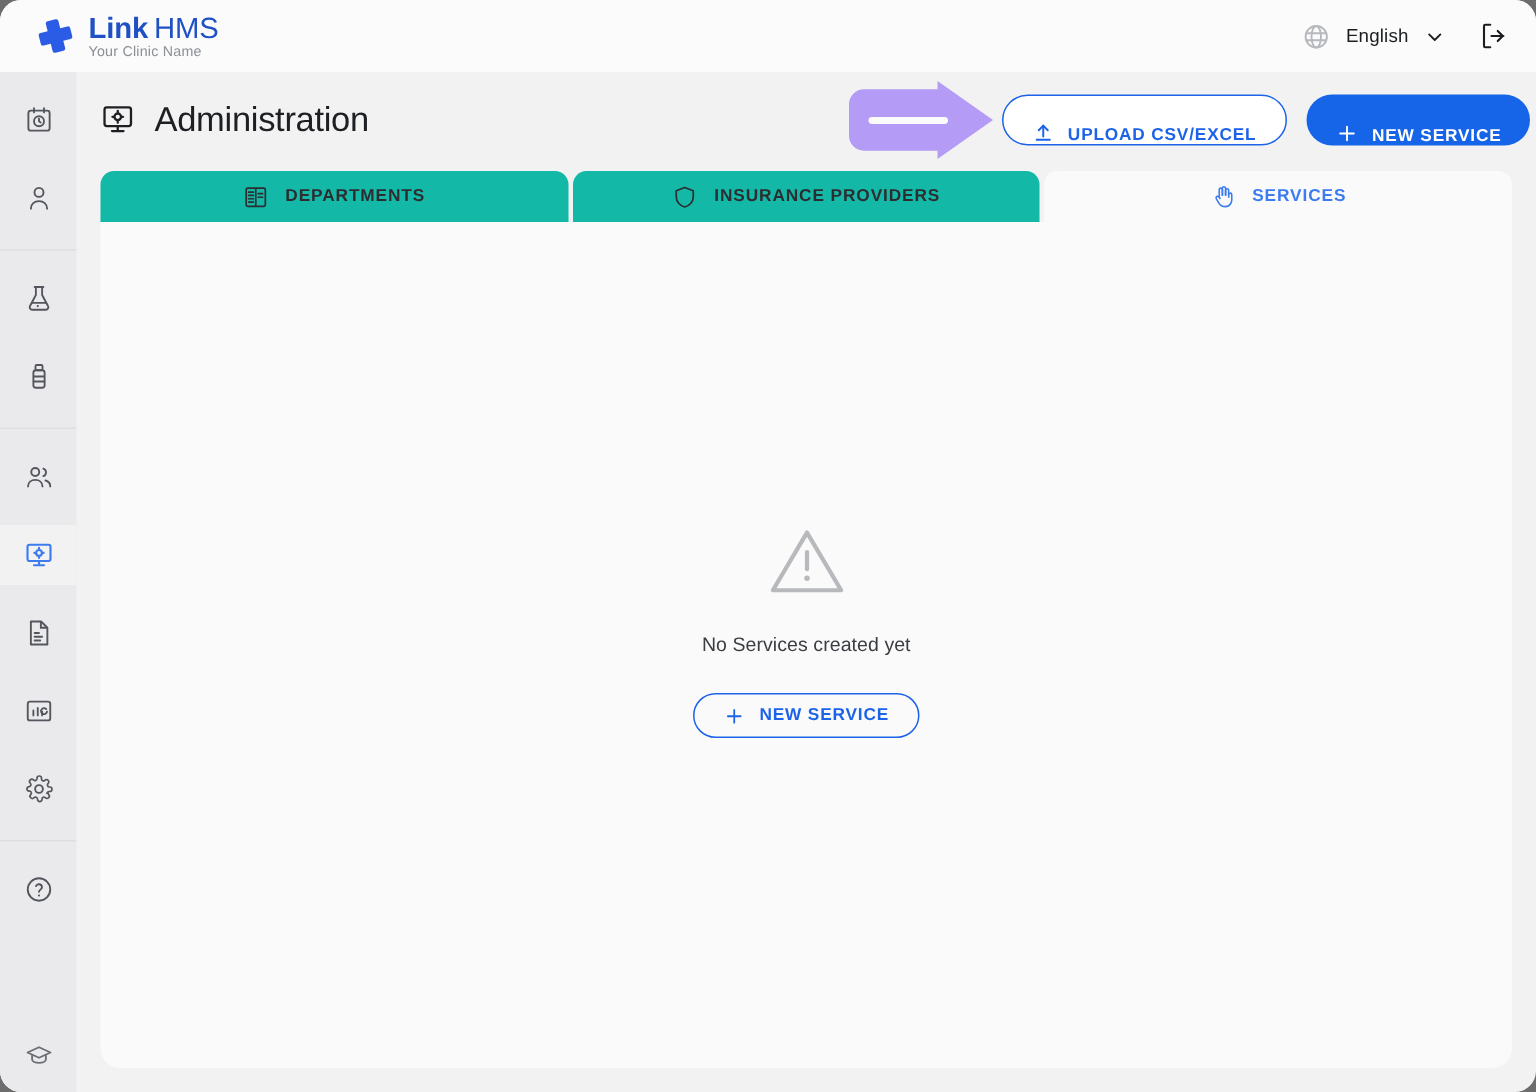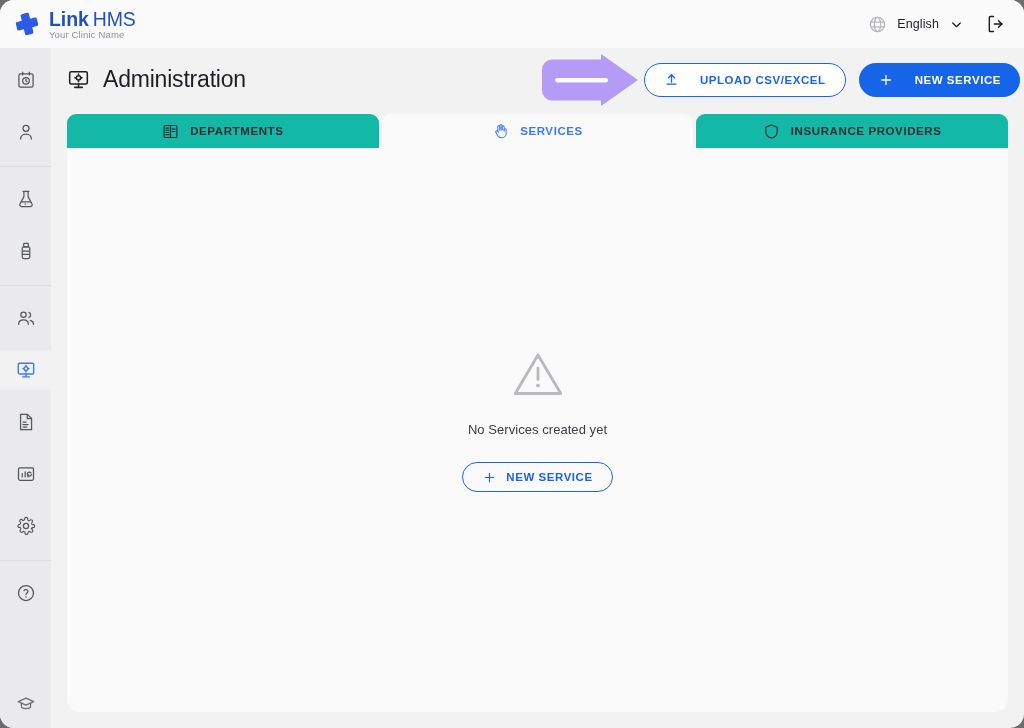--- a/index.html
+++ b/index.html
@@ -22,21 +22,21 @@
 
   
   #topbar {
     position: absolute;
     top: 0; left: 0; right: 0;
     height: 48px;
     background: #fbfbfb;
     display: flex;
     align-items: center;
     justify-content: space-between;
-    padding: 0 18px 0 14px;
+    padding: 0 18px 0 24px;
     z-index: 6;
   }
 
   .brand { display: flex; align-items: center; gap: 9px; }
 
   .brand-mark { width: 26px; height: 26px; flex: none; }
 
   .brand-text { line-height: 1; padding-top: 1px; }
 
   .brand-title {
@@ -123,22 +123,22 @@
     color: #1d1f23;
     letter-spacing: -.2px;
   }
 
   .head-actions { display: flex; align-items: center; gap: 13px; position: relative; }
 
   .btn {
     height: 34px;
     border-radius: 18px;
     display: inline-flex;
-    align-items: center;
-    gap: 21px;
+    align-items: flex-end;
+    gap: 9px;
     padding: 0 19px;
     font-size: 11.5px;
     font-weight: 700;
     letter-spacing: .55px;
     white-space: nowrap;
     cursor: pointer;
     border: none;
     font-family: inherit;
   }
 
@@ -418,36 +418,36 @@
     <div class="tab">
       <svg viewBox="0 0 24 24" fill="none" stroke="#2b2d31" stroke-width="1.6">
         <rect x="3" y="3.5" width="18" height="17" rx="1.4"></rect>
         <path d="M12 3.8v16.5"></path>
         <path d="M5.4 7.2h4.3M5.4 10.3h4.3M5.4 13.4h4.3M5.4 16.5h4.3" stroke-linecap="round"></path>
         <path d="M14.3 8.6h4.2M14.3 12h4.2" stroke-linecap="round"></path>
       </svg>
       <span>DEPARTMENTS</span>
     </div>
 
+    <div class="tab">
+      <svg viewBox="0 0 24 24" fill="none" stroke="#2b2d31" stroke-width="1.6" stroke-linejoin="round">
+        <path d="M12 2.8l8 3.1v5.6c0 4.7-3.3 8.6-8 9.7-4.7-1.1-8-5-8-9.7V5.9z"></path>
+      </svg>
+      <span>INSURANCE PROVIDERS</span>
+    </div>
+
     <div class="tab active">
       <svg viewBox="0 0 24 24" fill="none" stroke="#3c7bf0" stroke-width="1.5" stroke-linejoin="round">
         <path d="M8.2 12.5V4.9a1.5 1.5 0 0 1 3 0v6"></path>
         <path d="M11.2 10.3V3.6a1.5 1.5 0 0 1 3 0v6.7"></path>
         <path d="M14.2 10.6V5.4a1.45 1.45 0 0 1 2.9 0v7.1"></path>
         <path d="M17.1 9.6a1.45 1.45 0 0 1 2.9 0v5.1c0 3.3-2.6 6.1-6 6.1-3.3 0-5.2-1.7-6.3-3.6l-2.3-4a1.5 1.5 0 0 1 2.5-1.6l1.4 2"></path>
       </svg>
       <span>SERVICES</span>
     </div>
-
-    <div class="tab">
-      <svg viewBox="0 0 24 24" fill="none" stroke="#2b2d31" stroke-width="1.6" stroke-linejoin="round">
-        <path d="M12 2.8l8 3.1v5.6c0 4.7-3.3 8.6-8 9.7-4.7-1.1-8-5-8-9.7V5.9z"></path>
-      </svg>
-      <span>INSURANCE PROVIDERS</span>
-    </div>
   </div>
 
   <div id="panel">
 
     <div id="empty-state">
 
       <svg class="empty-icon" viewBox="0 0 48 48" fill="none" stroke="#b7b9bd" stroke-width="2.6" stroke-linejoin="round">
         <path d="M24 6.5L45 42H3z"></path>
         <path d="M24 18.5v10.5" stroke-linecap="round"></path>
         <circle cx="24" cy="34.6" r="1.7" fill="#b7b9bd" stroke="none"></circle>

